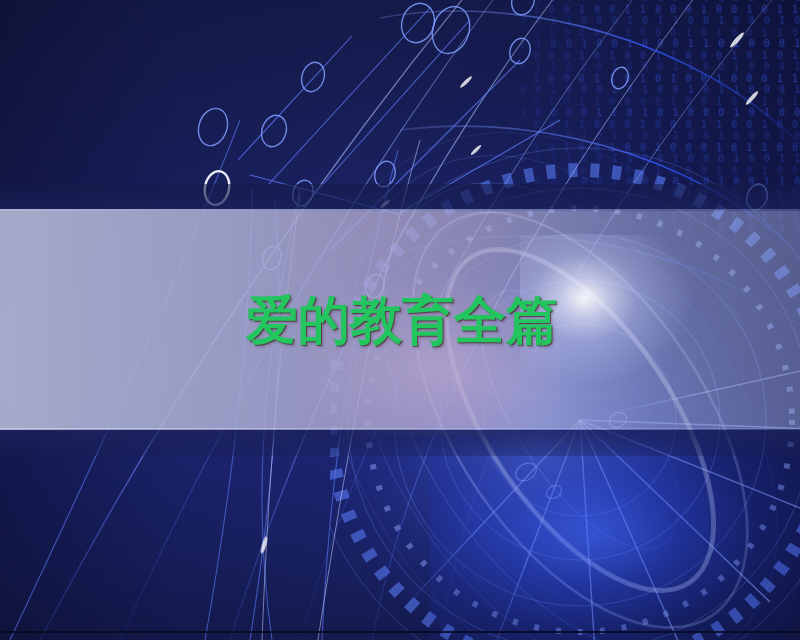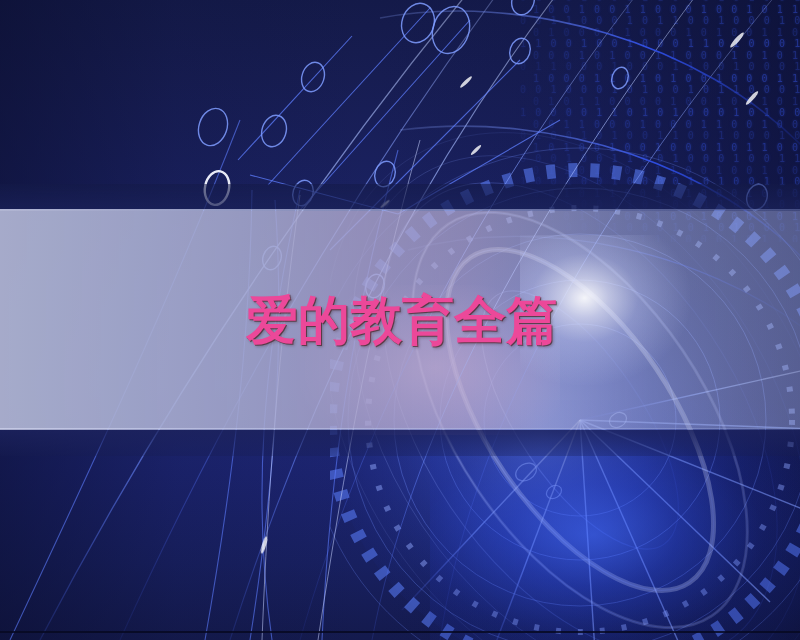--- a/index.html
+++ b/index.html
@@ -199,21 +199,21 @@
     justify-content: flex-start;
     padding-left: 246px;
     box-sizing: border-box;
   }
   .title {
     font-family: "DejaVu Sans", "Liberation Sans", sans-serif;
     font-size: 52px;
     font-weight: 700;
     line-height: 1;
     letter-spacing: 0px;
-    color: #ec4899;
+    color: #22c55e;
     text-shadow:
        1px 1px 0 rgba(60,14,10,0.55),
        2px 2px 3px rgba(40,10,8,0.28);
     white-space: nowrap;
     user-select: none;
   }
 </style>
 </head>
 <body>
 

